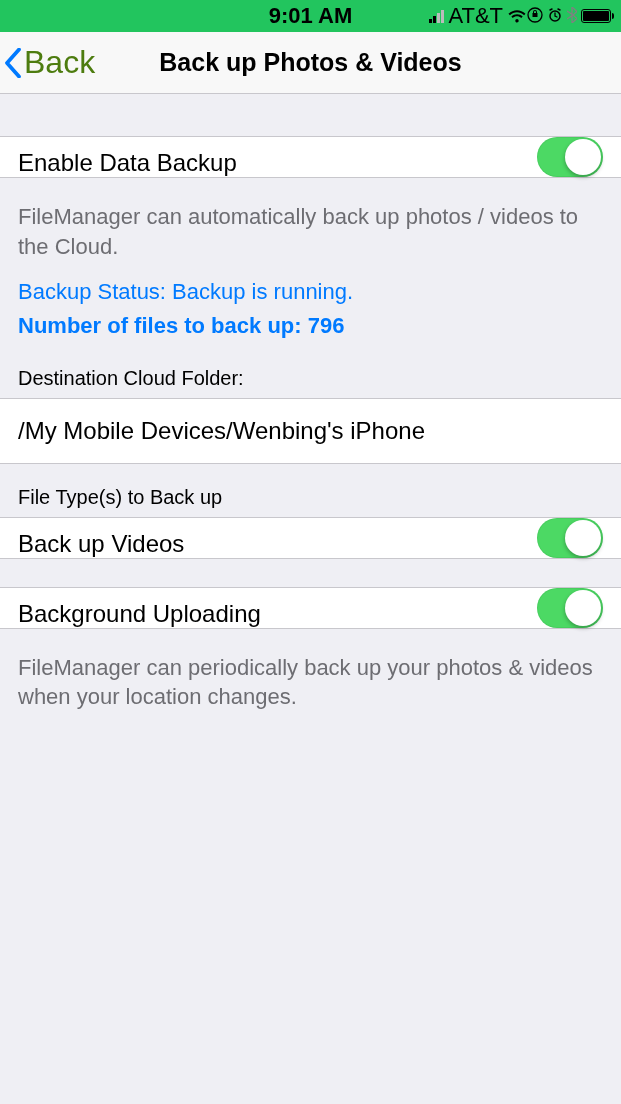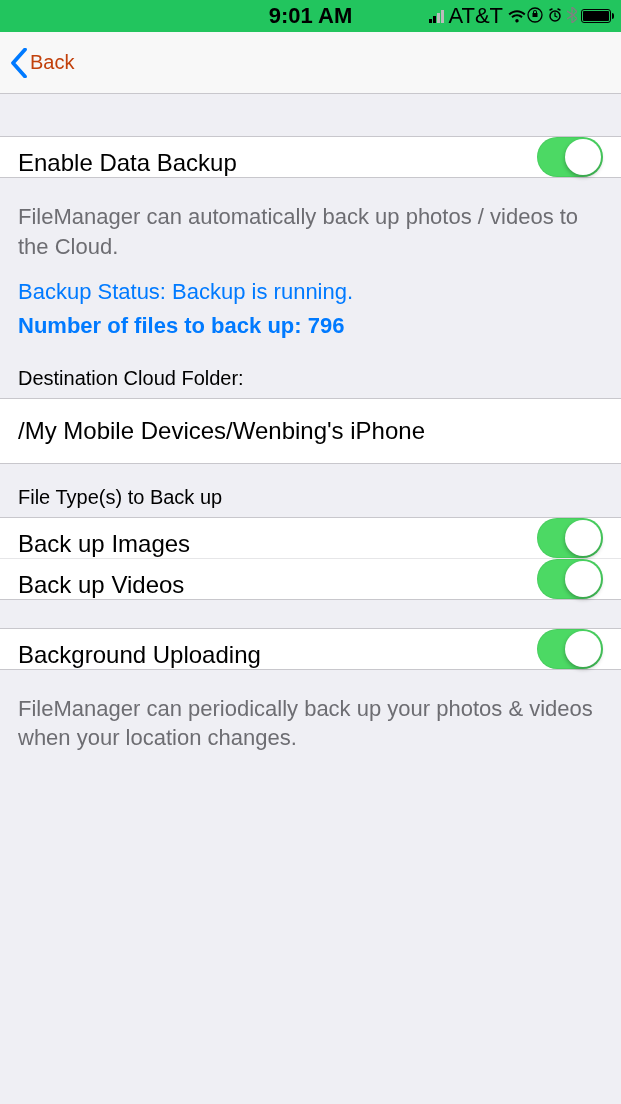--- a/index.html
+++ b/index.html
@@ -8,21 +8,21 @@
   .status-left, .status-right { display: flex; align-items: center; gap: 4px; }
   .status-center { position: absolute; left: 50%; transform: translateX(-50%); font-weight: 600; }
   .signal-bars { display: flex; align-items: flex-end; gap: 1px; height: 14px; }
   .signal-bars span { width: 3px; background: #000; }
   .signal-bars span:nth-child(1){height:4px}
   .signal-bars span:nth-child(2){height:7px}
   .signal-bars span:nth-child(3){height:10px;background:#bbb}
   .signal-bars span:nth-child(4){height:13px;background:#bbb}
   .wifi-icon svg { display:block; }
   .nav-bar { height: 62px; background: #f8f8f8; border-bottom: 1px solid #c8c7cc; position: relative; display:flex; align-items:center; }
-  .nav-back { display: flex; align-items: center; color: #c2410c; font-size: 20px; padding-left: 10px; cursor:pointer; }
+  .nav-back { display: flex; align-items: center; color: #4d7c0f; font-size: 32px; padding-left: 4px; cursor:pointer; }
   .nav-back svg { width: 18px; height: 30px; }
   .nav-title { position:absolute; left:50%; transform:translateX(-50%); font-size: 25px; font-weight: 700; }
   .section-gap { height: 42px; }
   .cell { background:#fff; border-top:1px solid #c8c7cc; border-bottom:1px solid #c8c7cc; padding: 0 18px; display:flex; align-items:flex-end; justify-content:space-between; font-size: 24px; }
   .cell + .cell { border-top: none; }
   .cell-group .cell { border-top:none; border-bottom: 1px solid #e6e6e8; }
   .cell-group { border-top:1px solid #c8c7cc; border-bottom:1px solid #c8c7cc; background:#fff; }
   .cell-group .cell:last-child { border-bottom:none; }
   .footer-text { color:#6d6d72; font-size: 22px; padding: 24px 18px 6px 18px; line-height:1.35; }
   .status-text { color:#007aff; font-size: 22px; padding: 10px 18px 4px 18px; line-height:1.35; }
@@ -81,44 +81,41 @@
   </div>
 </div>
 
 <div class="nav-bar">
   <div class="nav-back">
     <svg viewBox="0 0 12 20">
         <path d="M10 1L2 10l8 9" fill="none" stroke="#007aff" stroke-width="2.5" stroke-linecap="round" stroke-linejoin="round"></path>
       </svg>
     <span style="margin-left:2px;">Back</span>
   </div>
+  <div class="nav-title">Back up Photos &amp; Videos</div>
 </div>
 
 <div class="section-gap"></div>
 
 <div class="cell">
   <span>Enable Data Backup</span>
   <span class="toggle"></span>
 </div>
 <div class="footer-text">FileManager can automatically back up photos / videos to the Cloud.</div>
 <div class="status-text">Backup Status: Backup is running.</div>
 <div class="status-text" style="padding-top:0;font-weight:bold;">Number of files to back up: 796</div>
 
 <div class="header-label">Destination Cloud Folder:</div>
 <div class="dest-cell">
   <span>/My Mobile Devices/Wenbing's iPhone</span>
 </div>
 
 <div class="header-label">File Type(s) to Back up</div>
 <div class="cell-group">
   <div class="cell">
-    <span>Back up Images</span>
-    <span class="toggle"></span>
-  </div>
-  <div class="cell">
     <span>Back up Videos</span>
     <span class="toggle"></span>
   </div>
 </div>
 
 <div style="height:28px;"></div>
 
 <div class="cell">
   <span>Background Uploading</span>
   <span class="toggle"></span>

